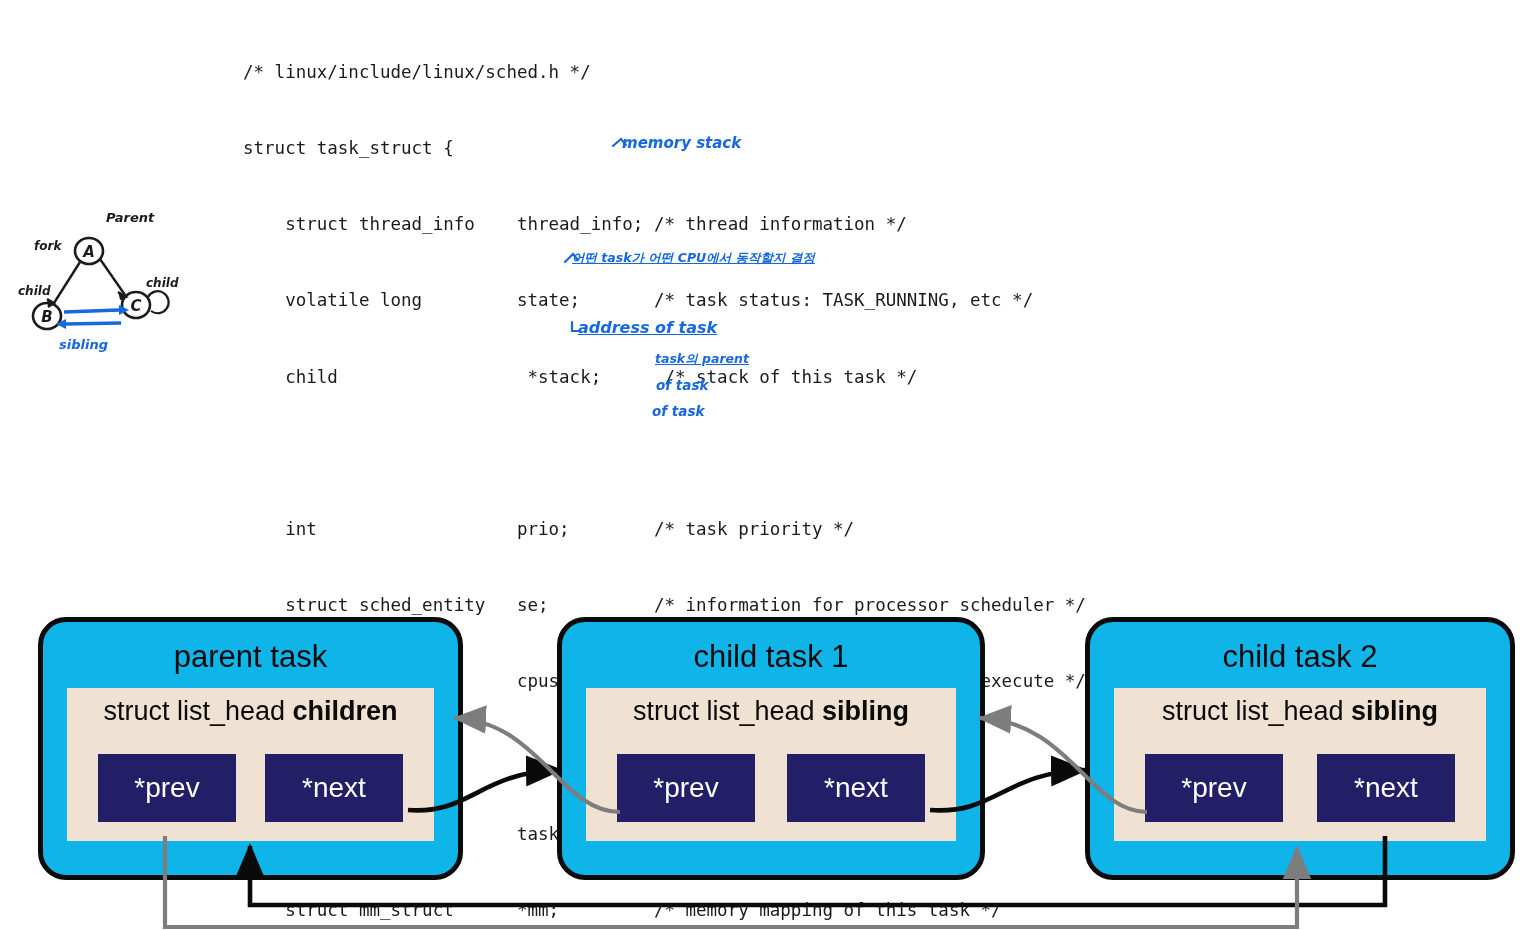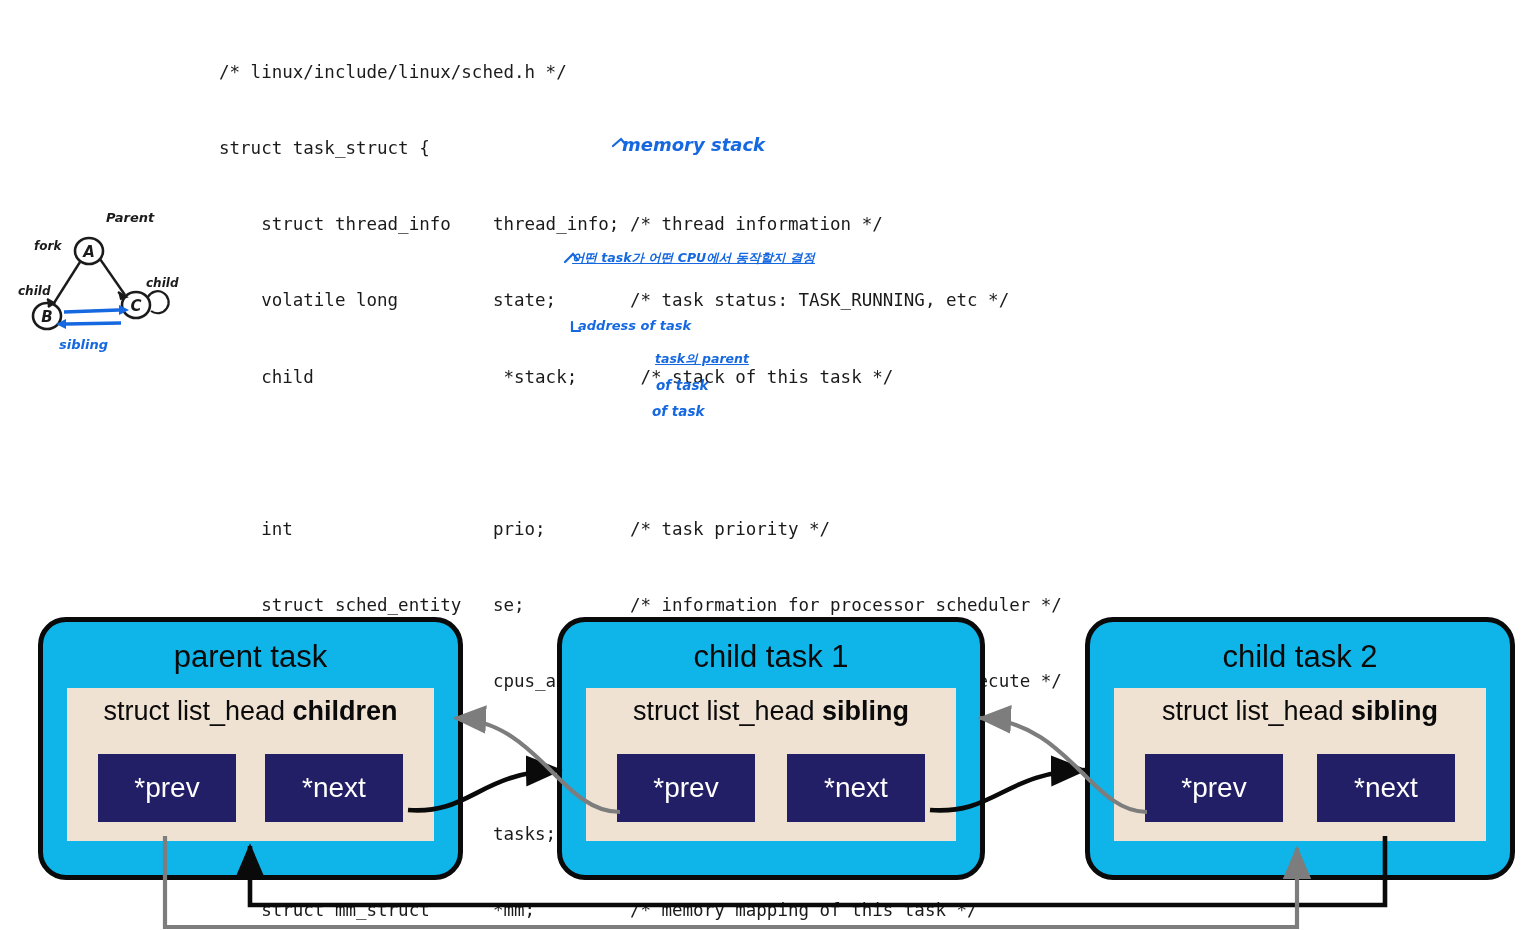--- a/index.html
+++ b/index.html
@@ -4,21 +4,21 @@
 <style>
   html,body{margin:0;padding:0;background:#ffffff;}
   body{width:1530px;height:930px;position:relative;overflow:hidden;
        font-family:"Liberation Sans",sans-serif;}
 
   
   #code-block{position:absolute;left:219px;top:9px;width:1120px;
               font-family:"DejaVu Sans Mono","Liberation Mono",monospace;
               font-size:17.5px;line-height:25.4px;color:#1a1a1a;
               white-space:pre;letter-spacing:0px;}
-  #code-block .ln{display:block;height:25.4px;}
+  #code-block .ln{display:block;height:25.4px;margin-left:24px;}
   #code-block .blank{display:block;height:25.4px;}
 
   
   .hand{position:absolute;color:#1668e0;font-family:"DejaVu Sans",sans-serif;
         font-weight:700;font-style:italic;white-space:nowrap;pointer-events:none;}
   .hand-k{font-family:"DejaVu Sans",sans-serif;text-decoration:underline;}
 
   
   #fork-sketch{position:absolute;left:18px;top:203px;width:170px;height:155px;}
 
@@ -63,23 +63,23 @@
   
   
   
   
   
   
   
   
 </div>
 
-<div class="hand" style="left:622px;top:134px;font-size:18px;">memory stack</div>
+<div class="hand" style="left:622px;top:134px;font-size:15px;">memory stack</div>
 <div class="hand hand-k" style="left:572px;top:250px;font-size:12.5px;">어떤 task가 어떤 CPU에서 동작할지 결정</div>
-<div class="hand" style="left:578px;top:318px;font-size:13px;">address of task</div>
+<div class="hand" style="left:578px;top:318px;font-size:16px;text-decoration:underline;">address of task</div>
 <div class="hand hand-k" style="left:655px;top:351px;font-size:12.5px;">task의 parent</div>
 <div class="hand" style="left:656px;top:377px;font-size:13.5px;">of task</div>
 <div class="hand" style="left:652px;top:403px;font-size:13.5px;">of task</div>
 
 <svg class="overlay">
   <path d="M 613,146 L 621,139 L 626,145" stroke="#1668e0" stroke-width="2.2" fill="none" stroke-linecap="round"></path>
   <path d="M 565,262 L 573,254 L 578,260" stroke="#1668e0" stroke-width="2.2" fill="none" stroke-linecap="round"></path>
   <path d="M 572,322 L 572,331 L 580,331" stroke="#1668e0" stroke-width="2.2" fill="none" stroke-linecap="round"></path>
 </svg>
 

